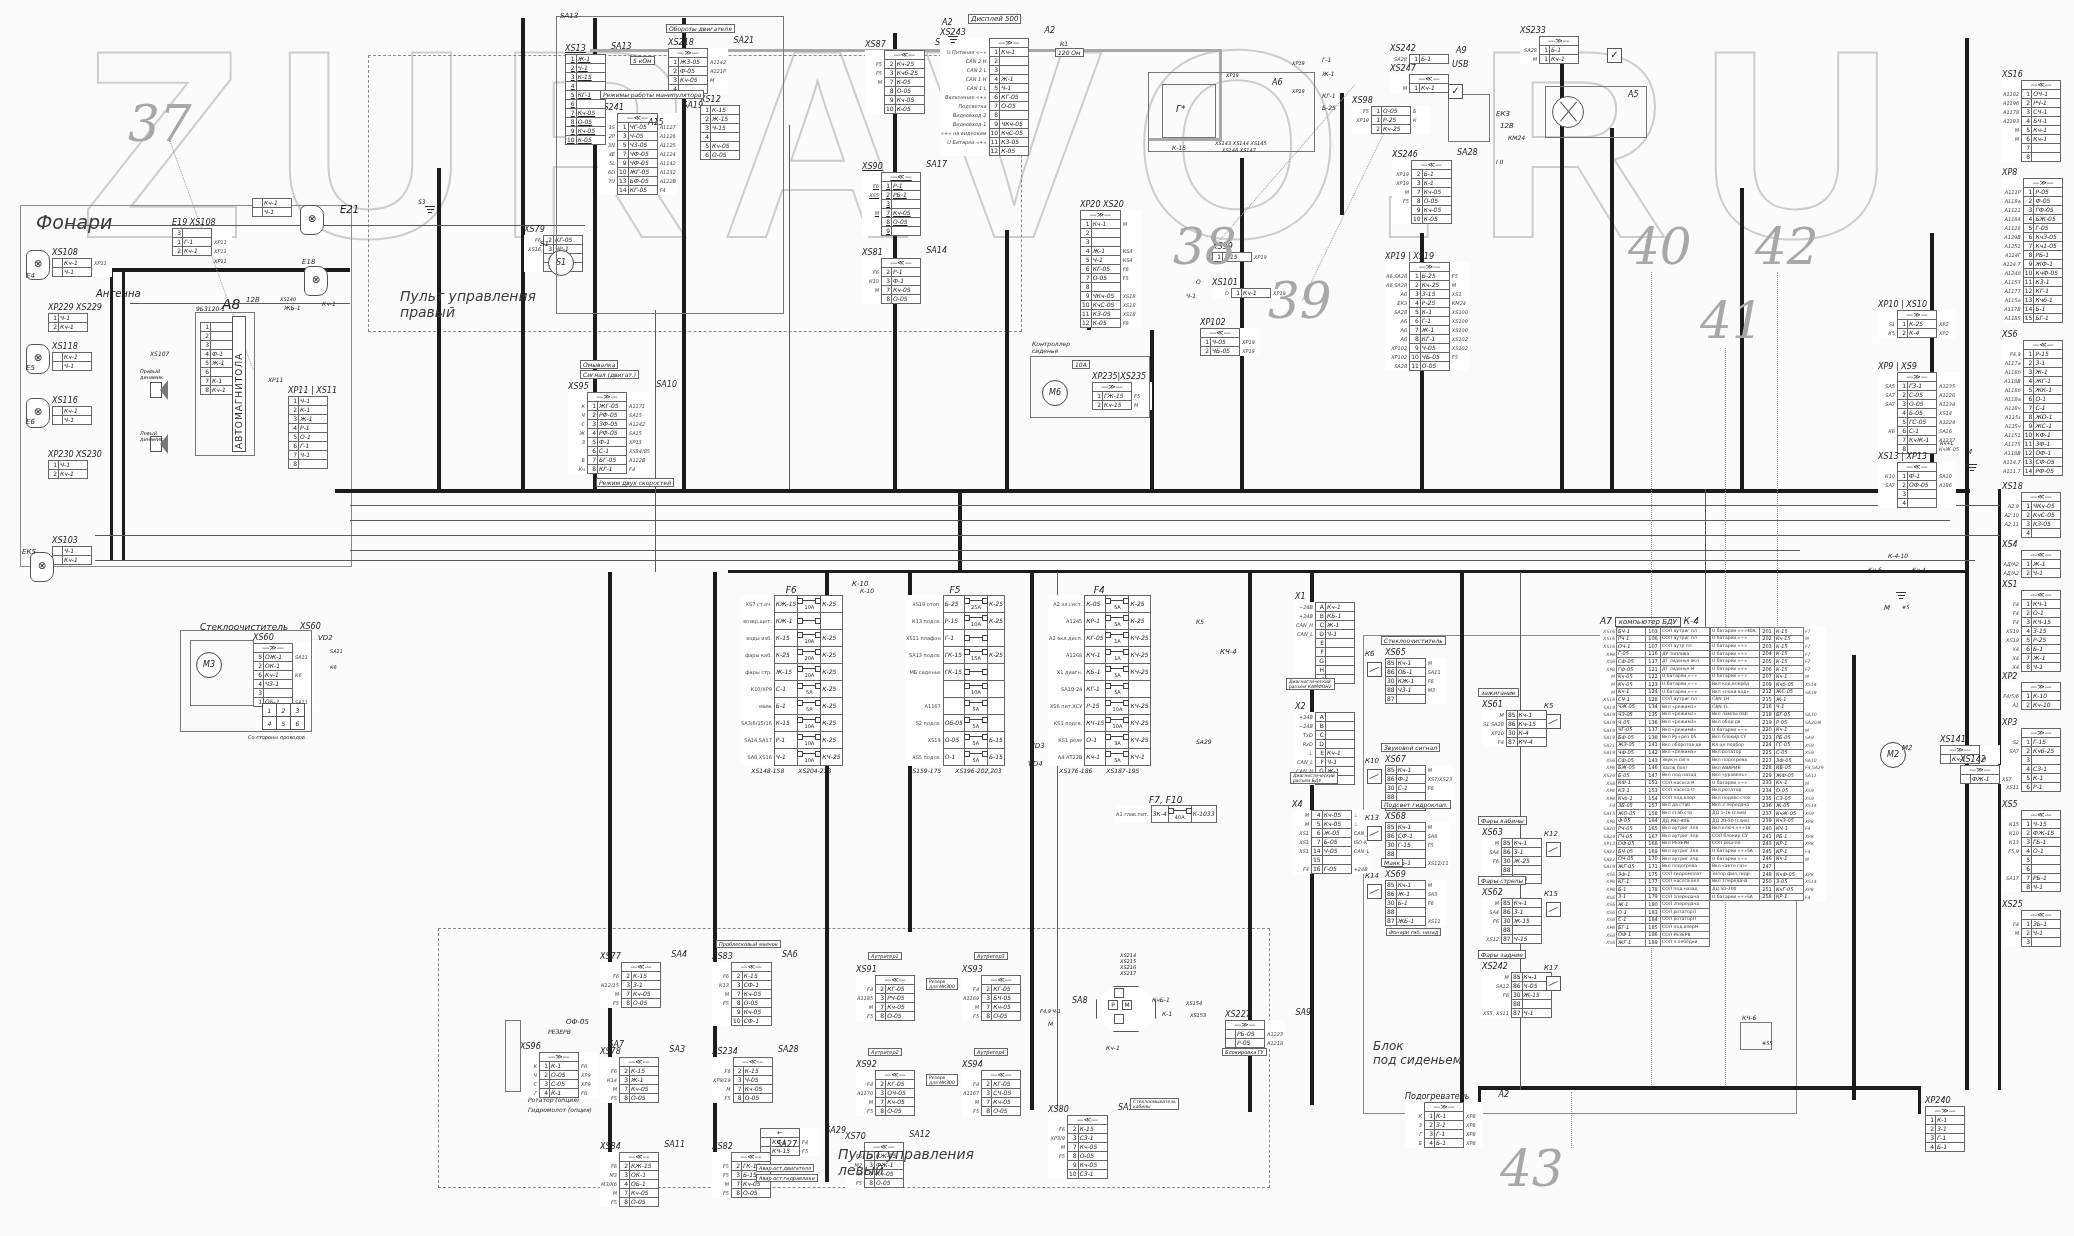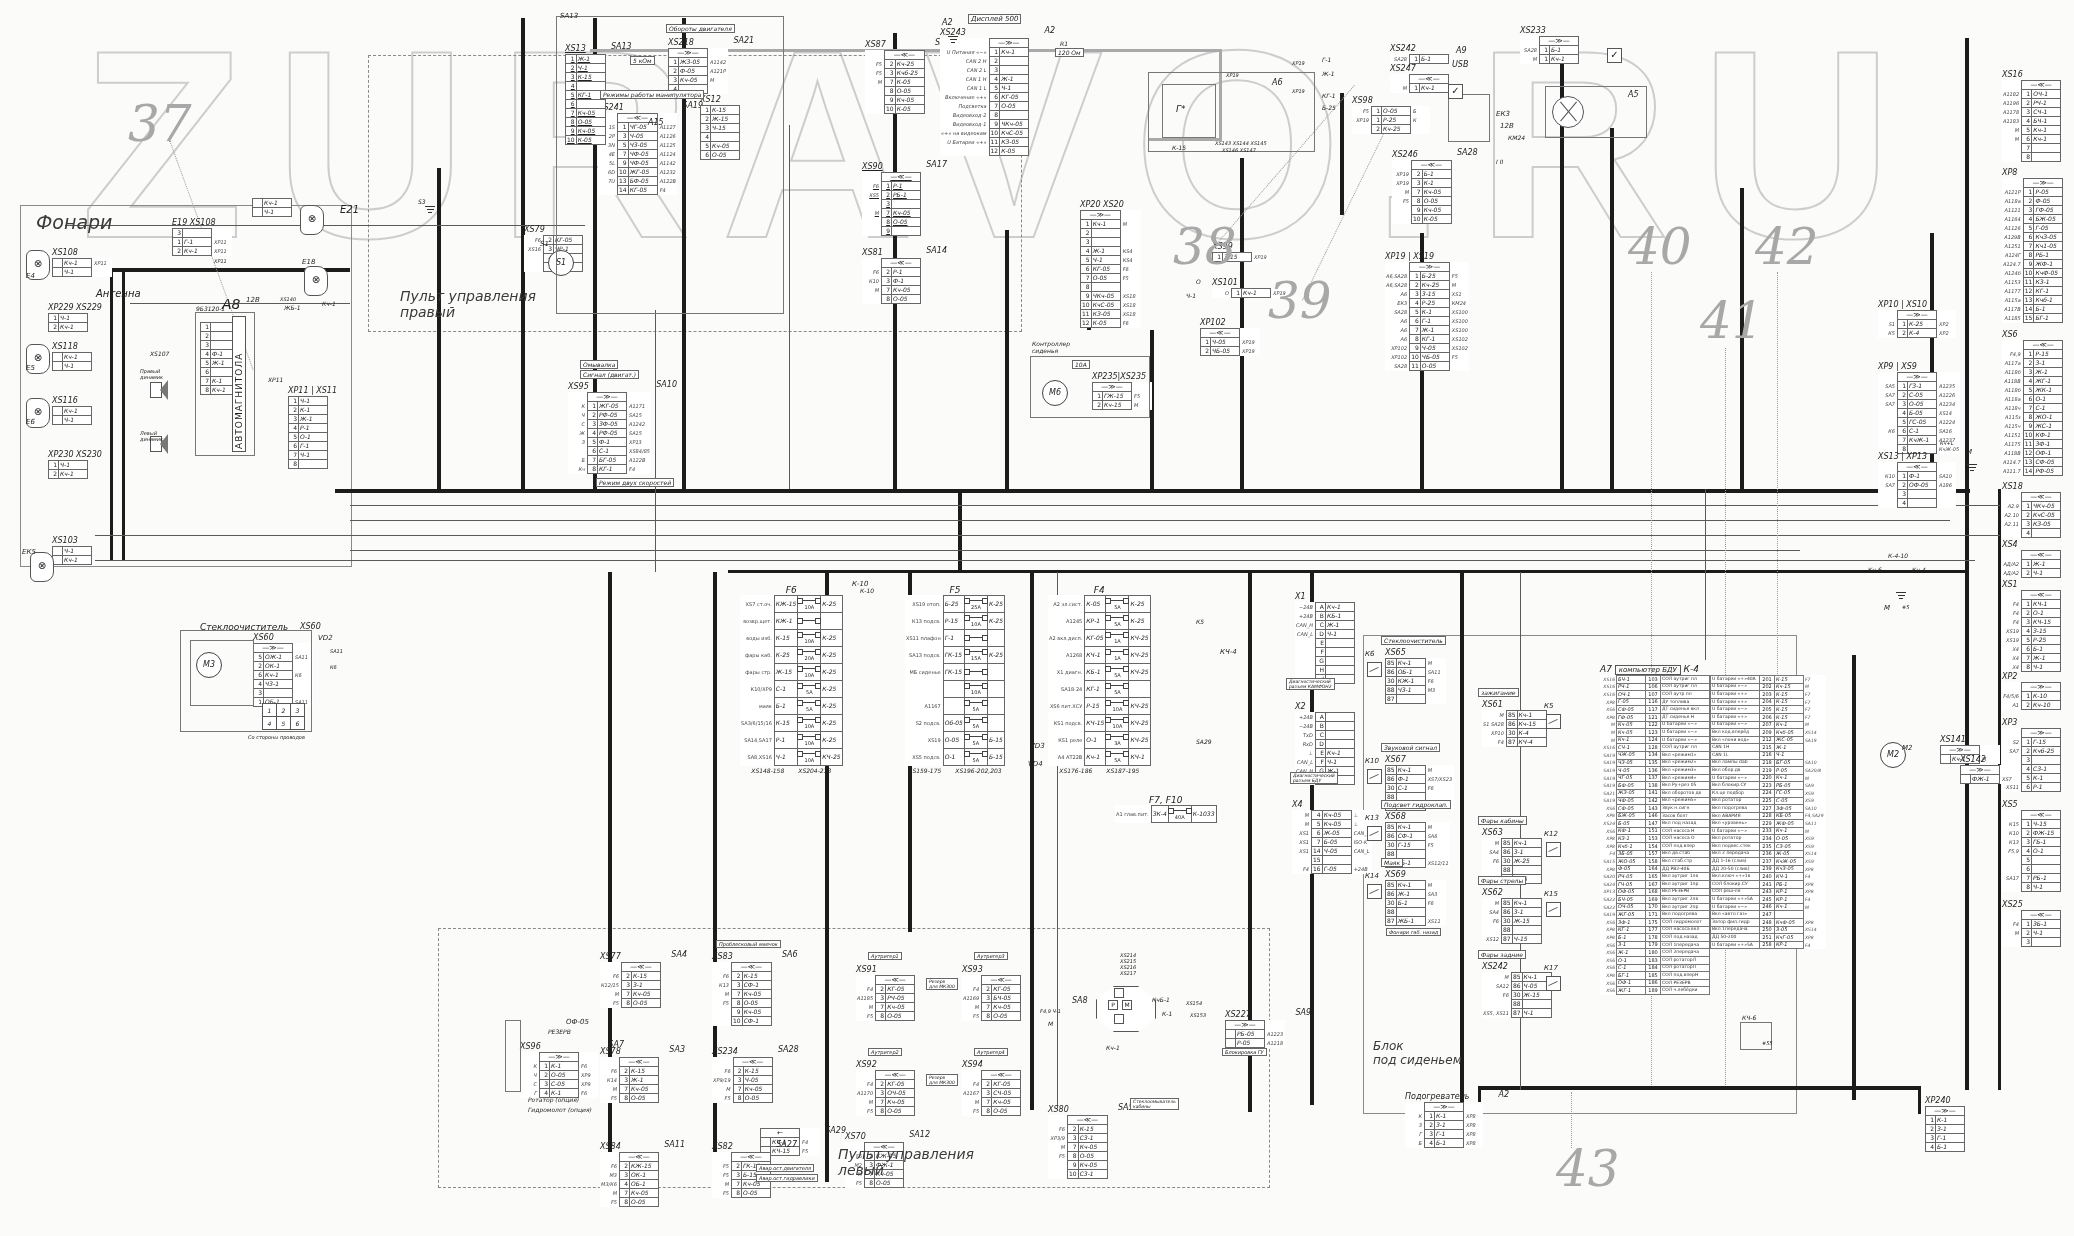--- a/index.html
+++ b/index.html
@@ -155,21 +155,21 @@
       <div class="leader" style="left: 1652px; top: 272px; width: 813px; transform: rotate(90deg);"></div>
       <div class="leader" style="left: 1726px; top: 348px; width: 737px; transform: rotate(90deg);"></div>
       <div class="leader" style="left: 1778px; top: 272px; width: 558px; transform: rotate(90deg);"></div>
       <div class="leader" style="left: 1572px; top: 1092px; width: 56px; transform: rotate(90deg);"></div>
       <div class="co" style="left: 128px; top: 95px;">37</div>
       <div class="co" style="left: 1173px; top: 218px;">38</div>
       <div class="co" style="left: 1268px; top: 272px;">39</div>
       <div class="co" style="left: 1628px; top: 218px;">40</div>
       <div class="co" style="left: 1700px; top: 292px;">41</div>
       <div class="co" style="left: 1755px; top: 218px;">42</div>
-      <div class="co" style="left: 1556px; top: 1140px;">43</div>
+      <div class="co" style="left: 1500px; top: 1140px;">43</div>
       <div class="blk" style="left: 172px; top: 218px;">
         <div class="tt">Е19  XS108</div>
         <table>
           <tbody>
             <tr>
               <td class="p">3</td>
               <td class="c"></td>
               <td class="r"></td>
             </tr>
             <tr>
@@ -3085,21 +3085,21 @@
               <td>ЗК-4</td>
               <td>
                 <div class="fg"></div>
                 <span class="fr">40А</span>
               </td>
               <td>К-10ЗЗ</td>
             </tr>
           </tbody>
         </table>
       </div>
-      <div id="a7" style="position: absolute; left: 1600px; top: 664px; z-index: 2;">
+      <div id="a7" style="position: absolute; left: 1600px; top: 616px; z-index: 2;">
         <div class="tt"><span>А7  </span><b>компьютер БДУ</b><span>   К-4</span></div>
         <table>
           <tbody>
             <tr>
               <td class="lx">XS16</td>
               <td class="cd">БЧ-1</td>
               <td class="pin">103</td>
               <td class="d">СОЛ аутриг пл</td>
             </tr>
             <tr>

